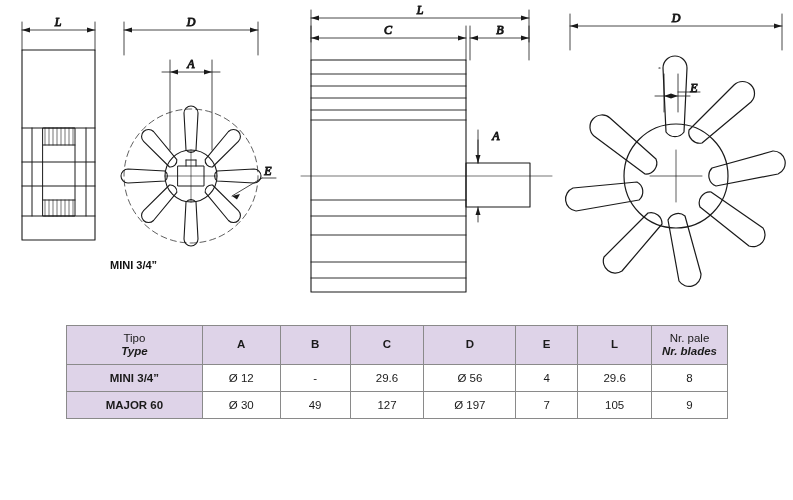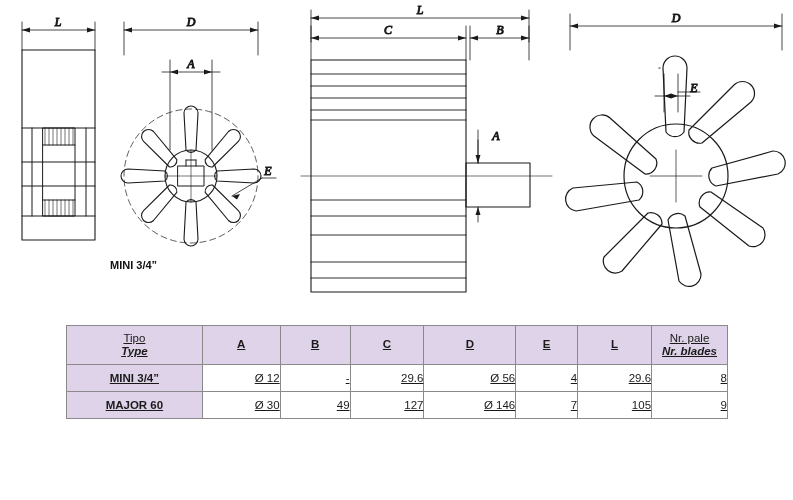--- a/index.html
+++ b/index.html
@@ -36,21 +36,20 @@
   }
   #caption-mini { left: 110px; top: 259px; }
   #caption-midex { left: 396px; top: 302px; }
 
   
   #spec-table-wrap {
     position: absolute;
     left: 66px;
     top: 325px;
     width: 716px;
-    text-decoration: underline;
   }
   table.spec {
     border-collapse: collapse;
     width: 662px;
     font-size: 11.5px;
   }
   table.spec th, table.spec td {
     border: 1px solid #8a8a8a;
     text-align: center;
     vertical-align: middle;
@@ -73,21 +72,20 @@
     display: block;
     font-weight: normal;
   }
   table.spec tbody td.rowhead {
     background: #ded3e8;
     font-weight: bold;
     text-align: center;
   }
   table.spec tbody td {
     background: #ffffff;
-    text-align: right;
   }
   col.c-type { width: 136px; }
   col.c-a { width: 78px; }
   col.c-b { width: 70px; }
   col.c-c { width: 74px; }
   col.c-d { width: 92px; }
   col.c-e { width: 62px; }
   col.c-l { width: 74px; }
   col.c-n { width: 76px; }
   .dimtext-i {
@@ -341,21 +339,21 @@
           <td>Ø 56</td>
           <td>4</td>
           <td>29.6</td>
           <td>8</td>
         </tr>
         <tr>
           <td class="rowhead">MAJOR 60</td>
           <td>Ø 30</td>
           <td>49</td>
           <td>127</td>
-          <td>Ø 146</td>
+          <td>Ø 197</td>
           <td>7</td>
           <td>105</td>
           <td>9</td>
         </tr>
       </tbody>
     </table>
   </div>
 
 </div>
 

